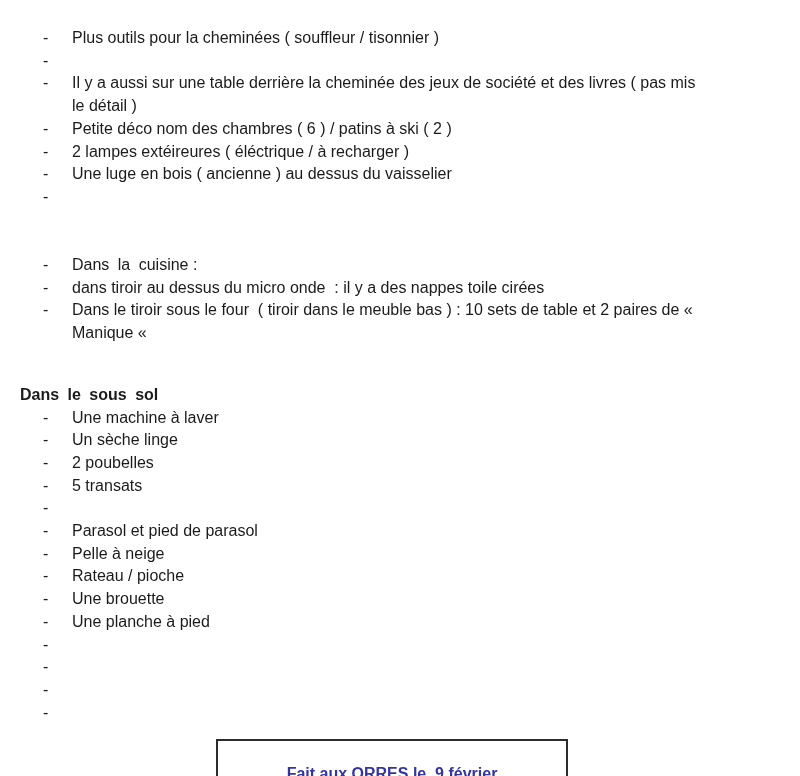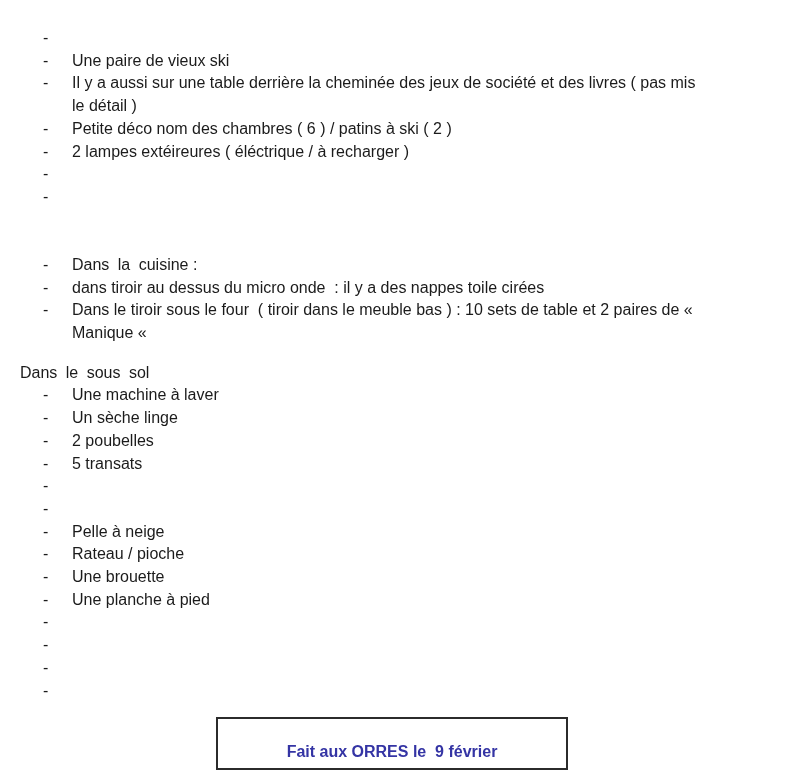--- a/index.html
+++ b/index.html
@@ -37,23 +37,23 @@
     top: 0;
   }
   .h-bold {
     font-weight: normal;
     word-spacing: 4px;
   }
   .cuisine-section {
     margin-top: 45.4px;
   }
   .soussol-heading {
-    margin-top: 17px;
+    margin-top: 39px;
     padding-left: 20px;
-    font-weight: normal;
+    font-weight: bold;
     word-spacing: 4px;
   }
   .date-box {
     box-sizing: border-box;
     width: 352px;
     height: 53px;
     margin: 15px 0 0 216px;
     border: 2px solid #2b2b2b;
     display: flex;
     align-items: flex-end;
@@ -66,32 +66,32 @@
     white-space: pre-wrap;
   }
 </style>
 </head>
 <body>
 
 <div class="doc">
 
   <ul class="blist">
 
+      <li><span class="dash">-</span><span>Plus outils pour la cheminées ( souffleur / tisonnier )</span></li>
+
       <li><span class="dash">-</span></li>
-
-      <li><span class="dash">-</span><span>Une paire de vieux ski</span></li>
 
       <li><span class="dash">-</span><span>Il y a aussi sur une table derrière la cheminée des jeux de société et des livres ( pas mis
 le détail )</span></li>
 
       <li><span class="dash">-</span><span>Petite déco nom des chambres ( 6 ) / patins à ski ( 2 )</span></li>
 
       <li><span class="dash">-</span><span>2 lampes extéireures ( éléctrique / à recharger )</span></li>
 
-      <li><span class="dash">-</span></li>
+      <li><span class="dash">-</span><span>Une luge en bois ( ancienne ) au dessus du vaisselier</span></li>
 
       <li><span class="dash">-</span></li>
     </ul>
 
   <div class="cuisine-section">
     <ul class="blist">
       <li><span class="dash">-</span><span class="h-bold">Dans la cuisine</span><span> :</span></li>
     </ul>
     <ul class="blist">
 
@@ -108,21 +108,21 @@
       <li><span class="dash">-</span><span>Une machine à laver</span></li>
 
       <li><span class="dash">-</span><span>Un sèche linge</span></li>
 
       <li><span class="dash">-</span><span>2 poubelles</span></li>
 
       <li><span class="dash">-</span><span>5 transats</span></li>
 
       <li><span class="dash">-</span></li>
 
-      <li><span class="dash">-</span></li>
+      <li><span class="dash">-</span><span>Parasol et pied de parasol</span></li>
 
       <li><span class="dash">-</span><span>Pelle à neige</span></li>
 
       <li><span class="dash">-</span><span>Rateau / pioche</span></li>
 
       <li><span class="dash">-</span><span>Une brouette</span></li>
 
       <li><span class="dash">-</span><span>Une planche à pied</span></li>
 
       <li><span class="dash">-</span><span></span></li>

